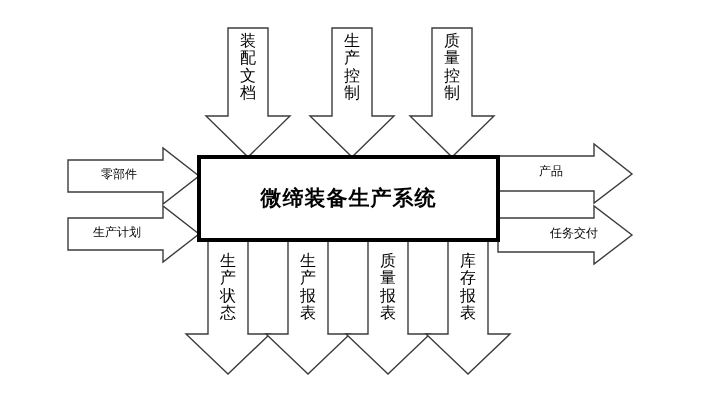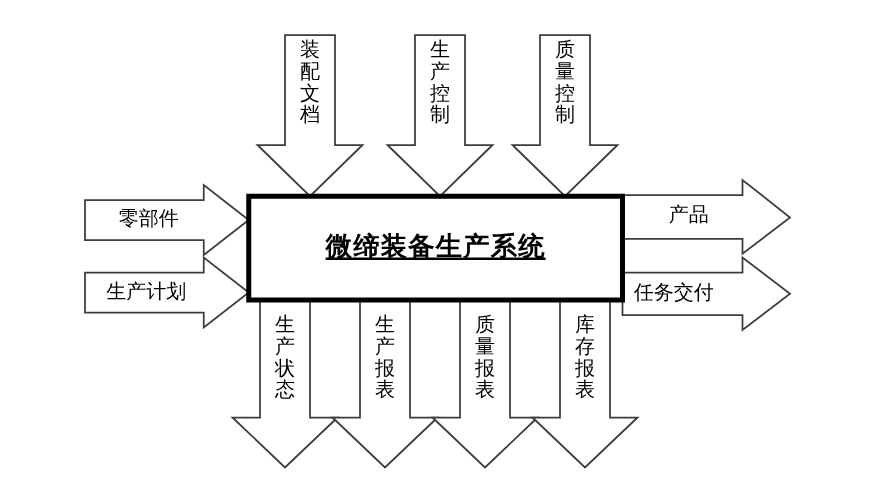--- a/index.html
+++ b/index.html
@@ -56,21 +56,21 @@
     font-size: 16px;
     text-align: center;
     letter-spacing: 0;
   }
   .lbl-vert span {
     display: block;
     line-height: 1.08;
   }
   
   .lbl-horz {
-    font-size: 16px;
+    font-size: 12px;
     text-align: center;
   }
   .lbl-center {
     font-size: 21px;
     font-weight: bold;
     letter-spacing: 1px;
     text-align: center;
   }
 </style>
 </head>
@@ -101,21 +101,21 @@
     <polygon class="arrow-shape" points="368,240 408,240 408,334 430,334 388,374 346,334 368,334"></polygon>
 
     <polygon class="arrow-shape" points="448,240 488,240 488,334 510,334 468,374 426,334 448,334"></polygon>
 
     <rect class="center-box" x="199" y="157" width="299" height="83"></rect>
 
   </svg>
 
   <div class="label-layer">
 
-    <div class="lbl lbl-center" style="left:199px; top:187px; width:299px;text-decoration:underline;">微缔装备生产系统</div>
+    <div class="lbl lbl-center" style="left:199px; top:187px; width:299px;">微缔装备生产系统</div>
 
     <div class="lbl lbl-vert" style="left:228px; top:32px; width:40px;">
       <span>装</span>
       <span>配</span>
       <span>文</span>
       <span>档</span>
     </div>
 
     <div class="lbl lbl-vert" style="left:332px; top:32px; width:40px;">
       <span>生</span>
@@ -130,21 +130,21 @@
       <span>控</span>
       <span>制</span>
     </div>
 
     <div class="lbl lbl-horz" style="left:74px; top:168px; width:90px;">零部件</div>
 
     <div class="lbl lbl-horz" style="left:70px; top:226px; width:94px;">生产计划</div>
 
     <div class="lbl lbl-horz" style="left:506px; top:165px; width:90px;text-align:center;">产品</div>
 
-    <div class="lbl lbl-horz" style="left:492px; top:227px; width:94px;">任务交付</div>
+    <div class="lbl lbl-horz" style="left:504px; top:227px; width:94px;text-align:right;">任务交付</div>
 
     <div class="lbl lbl-vert" style="left:208px; top:252px; width:40px;">
       <span>生</span>
       <span>产</span>
       <span>状</span>
       <span>态</span>
     </div>
 
     <div class="lbl lbl-vert" style="left:288px; top:252px; width:40px;">
       <span>生</span>

